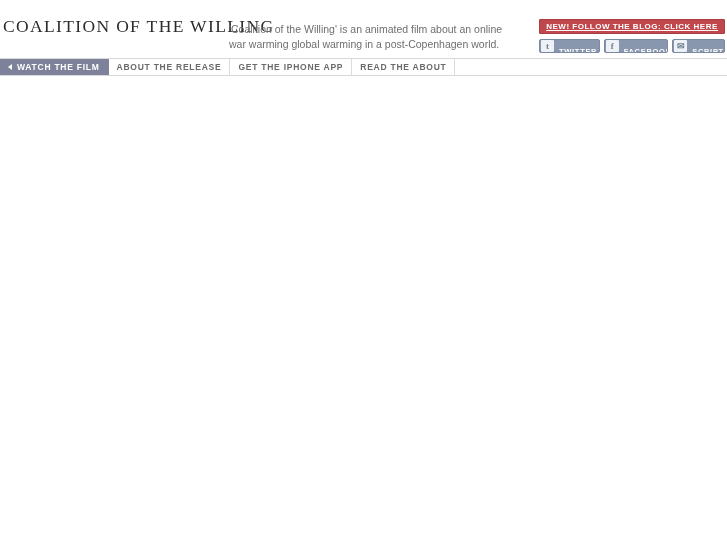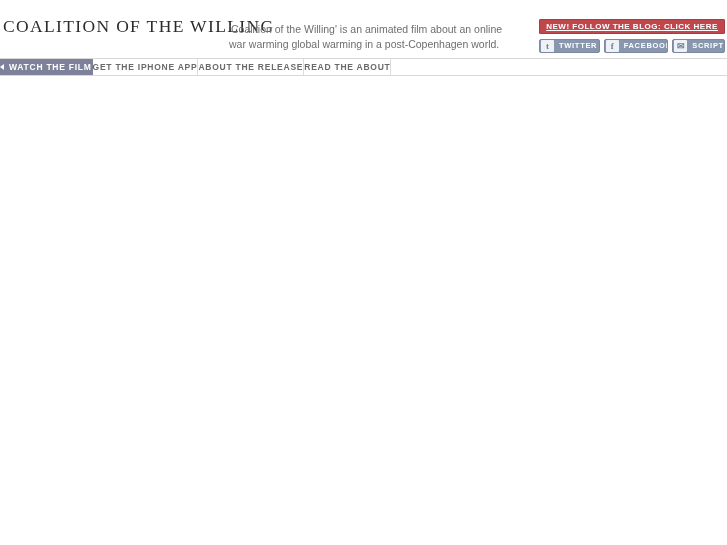--- a/index.html
+++ b/index.html
@@ -124,21 +124,21 @@
     font-size: 9px;
     font-weight: bold;
     font-family: "Liberation Serif", serif;
     flex: none;
   }
   .social-label {
     color: #ffffff;
     font-size: 7.5px;
     font-weight: bold;
     letter-spacing: 0.7px;
-    padding: 0 6px 0 4px;
+    padding: 12px 6px 0 4px;
     white-space: nowrap;
     line-height: 12px;
   }
   .sb-twitter { width: 62px; }
   .sb-facebook { width: 66px; }
   .sb-email { width: 54px; }
 
   
   .nav {
     position: relative;
@@ -151,21 +151,21 @@
     background: #ffffff;
     box-sizing: content-box;
   }
   .nav-item {
     display: flex;
     align-items: center;
     font-size: 8.5px;
     font-weight: bold;
     letter-spacing: 0.75px;
     color: #6a6a6a;
-    padding: 0 0;
+    padding: 0 8px;
     border-right: 1px solid #dcdcdc;
     white-space: nowrap;
     background: #ffffff;
     line-height: 16px;
   }
   .nav-item.active {
     background: #7d829a;
     color: #ffffff;
     border-right: 1px solid #7d829a;
   }
@@ -225,24 +225,24 @@
     </div>
   </div>
 </div>
 
 <div class="nav">
   <div class="nav-item active">
     <span class="nav-arrow"></span>
     <span>WATCH THE FILM</span>
   </div>
   <div class="nav-item">
+    <span>ABOUT THE RELEASE</span>
+  </div>
+  <div class="nav-item">
     <span>GET THE IPHONE APP</span>
-  </div>
-  <div class="nav-item">
-    <span>ABOUT THE RELEASE</span>
   </div>
   <div class="nav-item">
     <span>READ THE ABOUT</span>
   </div>
 
   <div class="nav-spacer"></div>
 </div>
 
 <div class="content-area"></div>
 

